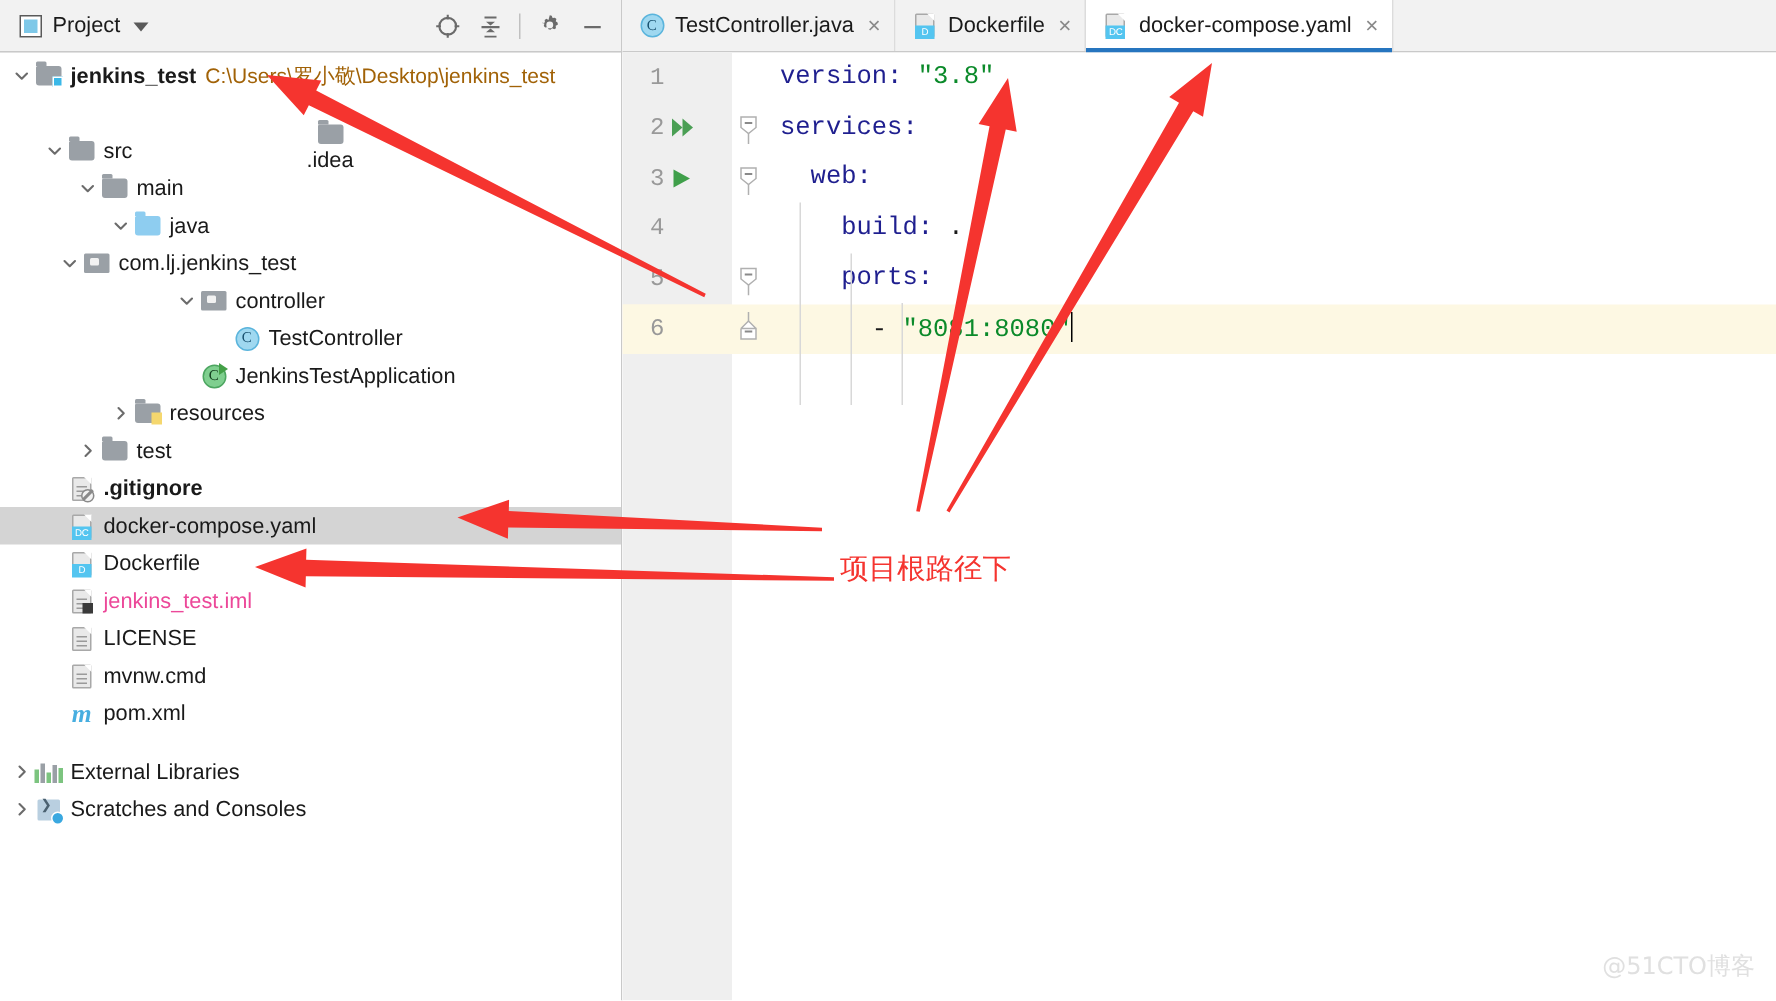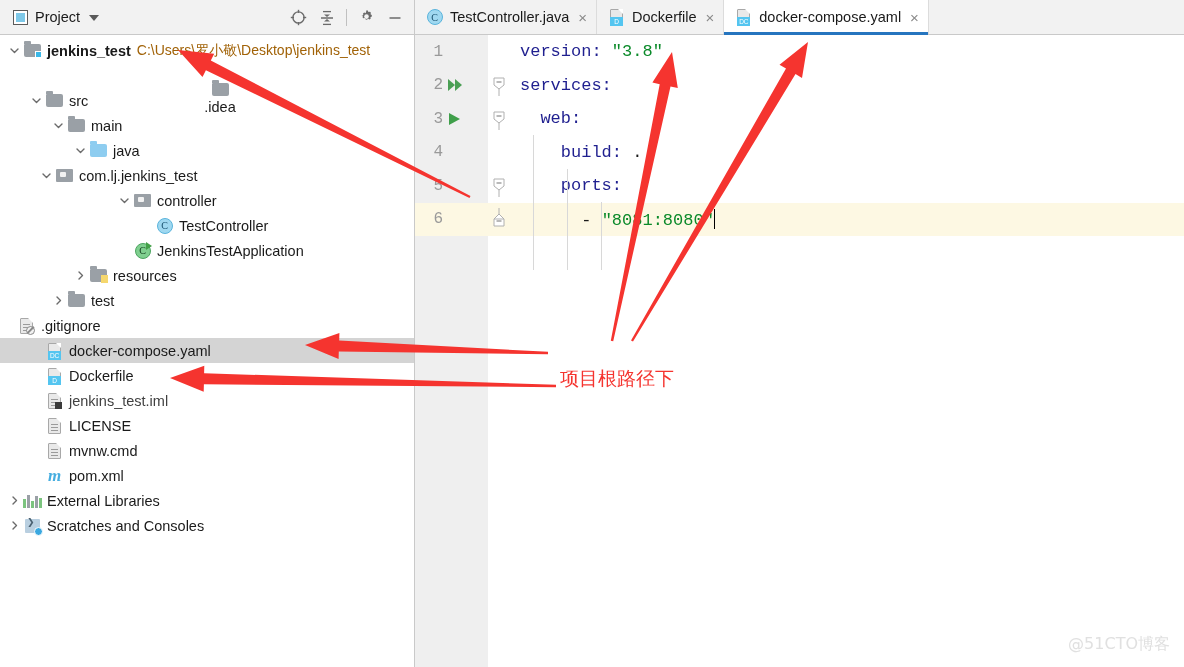--- a/index.html
+++ b/index.html
@@ -93,21 +93,21 @@
   .arrow svg { display: block; }
   .ticon {
     width: 19px; height: 19px; flex: 0 0 19px;
     margin-right: 5px;
     position: relative;
     display: flex; align-items: center; justify-content: center;
   }
   .tlabel { padding-right: 6px; }
   .tlabel.bold { font-weight: bold; }
   .tpath { color: #a16207; font-size: 14px; text-align: right; }
-  .tlabel.orange { color: #404040; }
+  .tlabel.orange { color: #ec4899; }
 
   
   .ic-folder {
     width: 17px; height: 13px;
     background: #9aa0a6;
     border-radius: 1px 2px 2px 2px;
     position: relative;
   }
   .ic-folder::before {
     content: ""; position: absolute; left: 0; top: -3px;
@@ -484,21 +484,21 @@
           <span class="arrow">
             <svg width="11" height="11" viewBox="0 0 11 11">
               <path fill="none" stroke="#6b6b6b" stroke-width="1.4" stroke-linecap="round" stroke-linejoin="round" d="M4 2 L7.5 5.5 L4 9"></path>
             </svg>
           </span>
           <span class="ticon">
             <span class="ic-folder"></span>
           </span>
           <span class="tlabel">test</span>
         </div>
-        <div class="tree-row" style="">
+        <div class="tree-row" style="padding-left: 28px; font-weight: bold;">
           <span class="arrow"></span>
           <span class="ticon">
             <span class="ic-file">
               <span class="lines"></span>
               <span class="gitbadge"></span>
             </span>
           </span>
           <span class="tlabel">.gitignore</span>
         </div>
         <div class="tree-row selected" style="padding-left: 28px;">
@@ -547,21 +547,21 @@
           </span>
           <span class="tlabel">mvnw.cmd</span>
         </div>
         <div class="tree-row" style="padding-left: 28px;">
           <span class="arrow"></span>
           <span class="ticon">
             <span class="ic-maven">m</span>
           </span>
           <span class="tlabel">pom.xml</span>
         </div>
-        <div class="tree-row" style="padding-left: 6px;">
+        <div class="tree-row" style="padding-left: 6px; margin-top: 14px;">
           <span class="arrow">
             <svg width="11" height="11" viewBox="0 0 11 11">
               <path fill="none" stroke="#6b6b6b" stroke-width="1.4" stroke-linecap="round" stroke-linejoin="round" d="M4 2 L7.5 5.5 L4 9"></path>
             </svg>
           </span>
           <span class="ticon">
             <span class="ic-bars">
               <i style="height: 9px; background: rgb(124, 196, 127);"></i>
               <i style="height: 13px; background: rgb(154, 160, 166);"></i>
               <i style="height: 7px; background: rgb(124, 196, 127);"></i>

